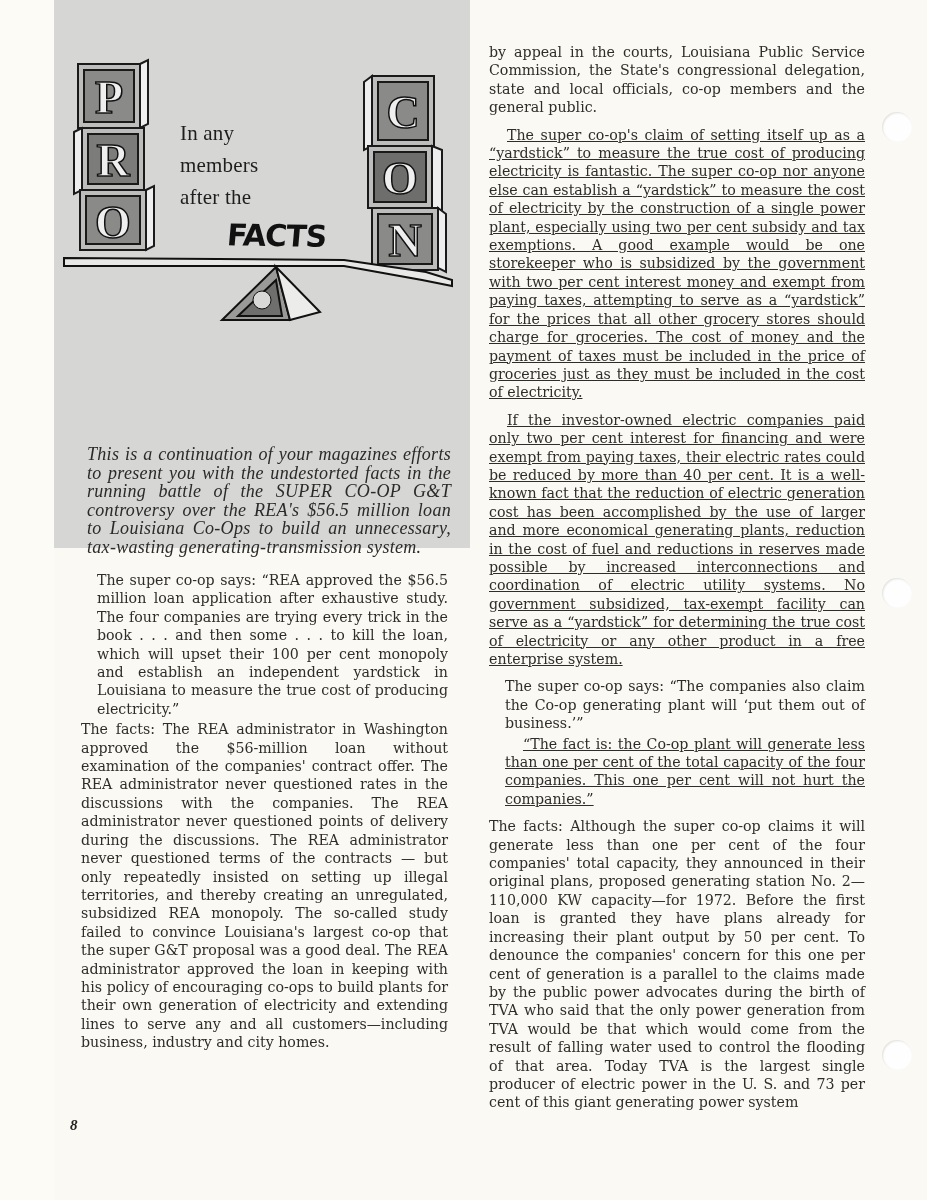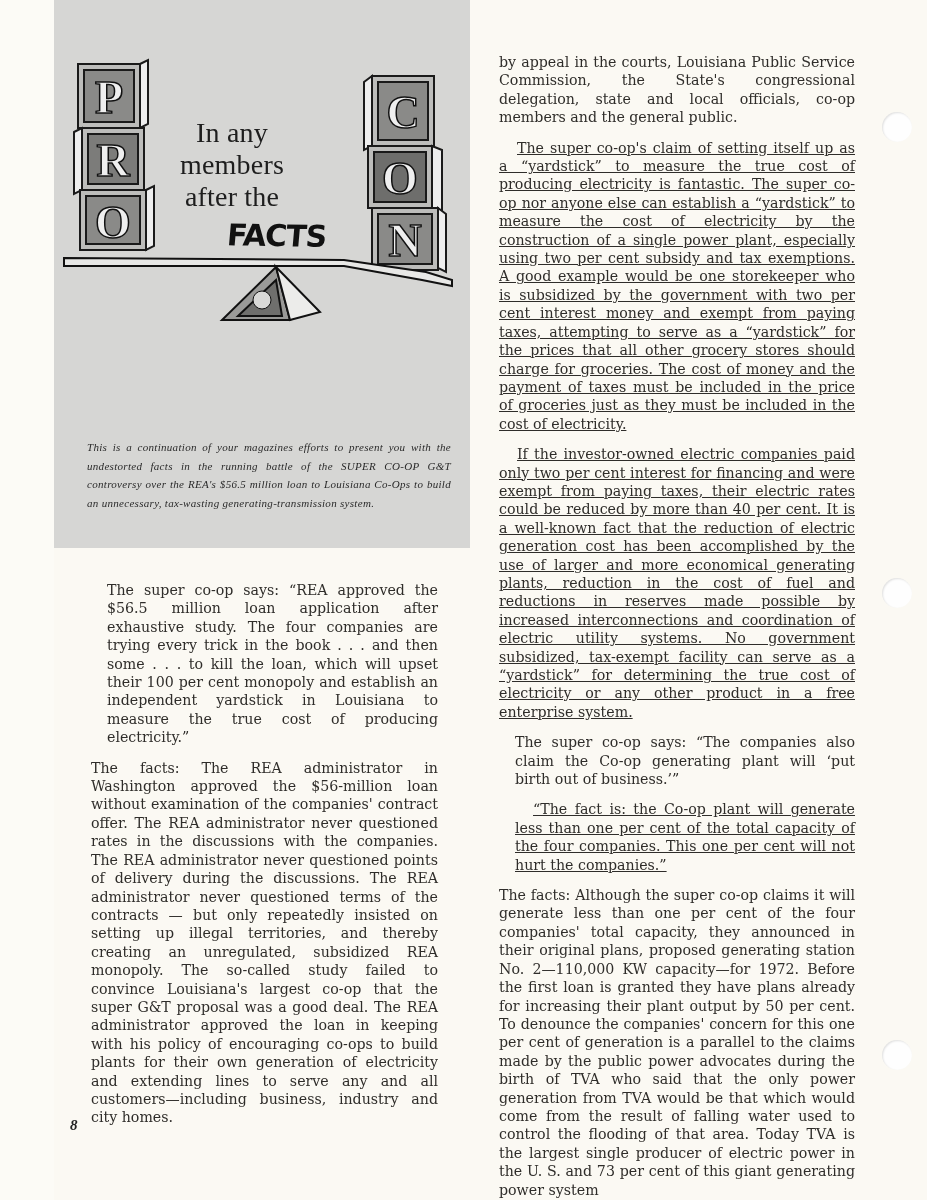--- a/index.html
+++ b/index.html
@@ -15,43 +15,42 @@
     background: #fcfbf6;
   }
   .hero {
     position: absolute; left: 54px; top: 0; width: 416px; height: 548px;
     background: #d6d6d4;
   }
   .hero svg { position: absolute; left: 0; top: 0; }
   .hero-slogan {
     position: absolute; left: 126px; top: 117px;
     font-family: "Liberation Serif", serif;
-    font-size: 28px; line-height: 32px; color: #1e1e1e;
+    font-size: 21px; line-height: 32px; color: #1e1e1e;
     letter-spacing: 0.2px;
-    text-align: center;
   }
   .hero-slogan div { white-space: nowrap; }
   .hero-facts {
     position: absolute; left: 173px; top: 218px;
     font-family: "DejaVu Sans", sans-serif; font-weight: bold;
     font-size: 30px; letter-spacing: -1px; color: #111;
     transform: skewX(-4deg) rotate(1deg);
   }
   .hero-caption {
     position: absolute; left: 33px; top: 427px; width: 364px;
     font-family: "Liberation Serif", serif; font-style: italic;
-    font-size: 11px; line-height: 18.5px; color: #2a2a2a;
+    font-size: 18px; line-height: 18.5px; color: #2a2a2a;
     text-align: justify; letter-spacing: 0.3px;
   }
   .col {
     position: absolute;
     font-size: 14.2px; line-height: 18.4px;
     text-align: justify; color: #2f2d2a;
   }
-  .col p { margin: 12px; }
+  .col p { margin: 2px; }
   .col-left { left: 79px; top: 569px; width: 371px; }
   .col-right { left: 487px; top: 41px; width: 380px; }
   .ital { }
   .indent { text-indent: 18px; text-decoration: underline; }
   .quote-block { padding-left: 16px; }
   .gap { margin-top: 9px !important; }
   .page-number {
     position: absolute; left: 70px; top: 1117px;
     font-family: "Liberation Serif", serif; font-weight: bold; font-style: italic;
     font-size: 15px; color: #222;
@@ -144,21 +143,21 @@
   </p>
 </article>
 
 <article class="col col-right">
   <p>by appeal in the courts, Louisiana Public Service Commission, the State's congressional delegation, state and local officials, co-op members and the general public.</p>
   <p class="indent gap">The super co-op's claim of setting itself up as a “yardstick” to measure the true cost of producing electricity is fantastic. The super co-op nor anyone else can establish a “yardstick” to measure the cost of electricity by the construction of a single power plant, especially using two per cent subsidy and tax exemptions. A good example would be one storekeeper who is subsidized by the government with two per cent interest money and exempt from paying taxes, attempting to serve as a “yardstick” for the prices that all other grocery stores should charge for groceries. The cost of money and the payment of taxes must be included in the price of groceries just as they must be included in the cost of electricity.</p>
   <p class="indent gap">If the investor-owned electric companies paid only two per cent interest for financing and were exempt from paying taxes, their electric rates could be reduced by more than 40 per cent. It is a well-known fact that the reduction of electric generation cost has been accomplished by the use of larger and more economical generating plants, reduction in the cost of fuel and reductions in reserves made possible by increased interconnections and coordination of electric utility systems. No government subsidized, tax-exempt facility can serve as a “yardstick” for determining the true cost of electricity or any other product in a free enterprise system.</p>
   <div class="quote-block gap" style="margin-top:9px;">
     <p>
       <span class="ital">The super co-op says:</span>
-      <span>“The companies also claim the Co-op generating plant will ‘put birth out of business.’”</span>
+      <span>“The companies also claim the Co-op generating plant will ‘put them out of business.’”</span>
     </p>
     <p class="indent">“The fact is: the Co-op plant will generate less than one per cent of the total capacity of the four companies. This one per cent will not hurt the companies.”</p>
   </div>
   <p class="gap">
     <span class="ital">The facts:</span>
     <span>Although the super co-op claims it will generate less than one per cent of the four companies' total capacity, they announced in their original plans, proposed generating station No. 2—110,000 KW capacity—for 1972. Before the first loan is granted they have plans already for increasing their plant output by 50 per cent. To denounce the companies' concern for this one per cent of generation is a parallel to the claims made by the public power advocates during the birth of TVA who said that the only power generation from TVA would be that which would come from the result of falling water used to control the flooding of that area. Today TVA is the largest single producer of electric power in the U. S. and 73 per cent of this giant generating power system</span>
   </p>
 </article>
 
 <div class="page-number">8</div>

